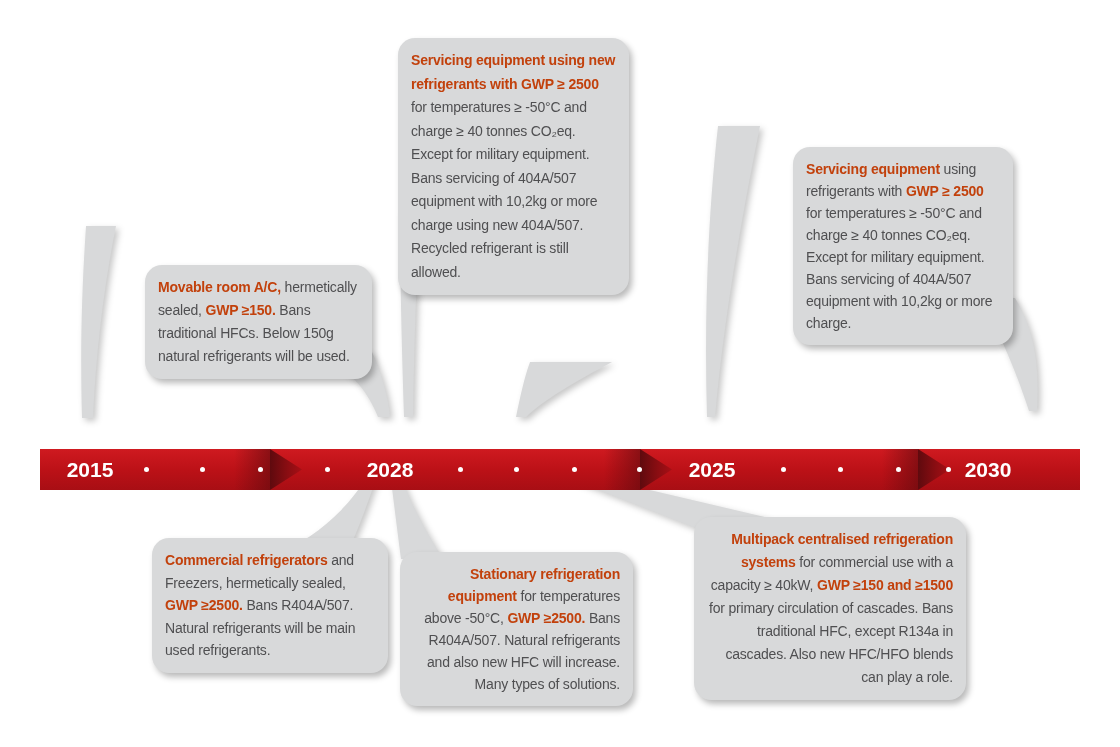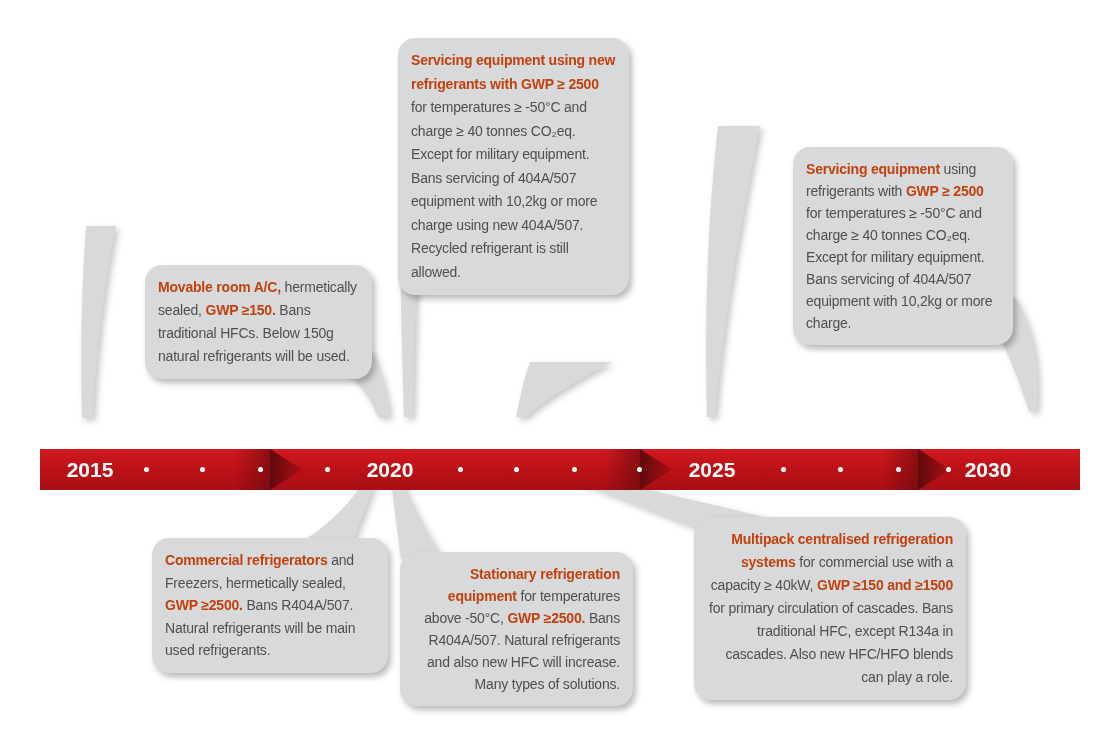--- a/index.html
+++ b/index.html
@@ -90,18 +90,18 @@
     <div class="dot" style="left:418px;"></div>
     <div class="dot" style="left:474px;"></div>
     <div class="dot" style="left:532px;"></div>
     <div class="dot" style="left:597px;"></div>
     <div class="dot" style="left:741px;"></div>
     <div class="dot" style="left:798px;"></div>
     <div class="dot" style="left:856px;"></div>
     <div class="dot" style="left:906px;"></div>
 
     <div class="year" style="left:50px;">2015</div>
-    <div class="year" style="left:350px;">2020</div>
+    <div class="year" style="left:350px;">2028</div>
     <div class="year" style="left:672px;">2025</div>
     <div class="year" style="left:948px;">2030</div>
   </div>
 
 </div>
 
 </body></html>

